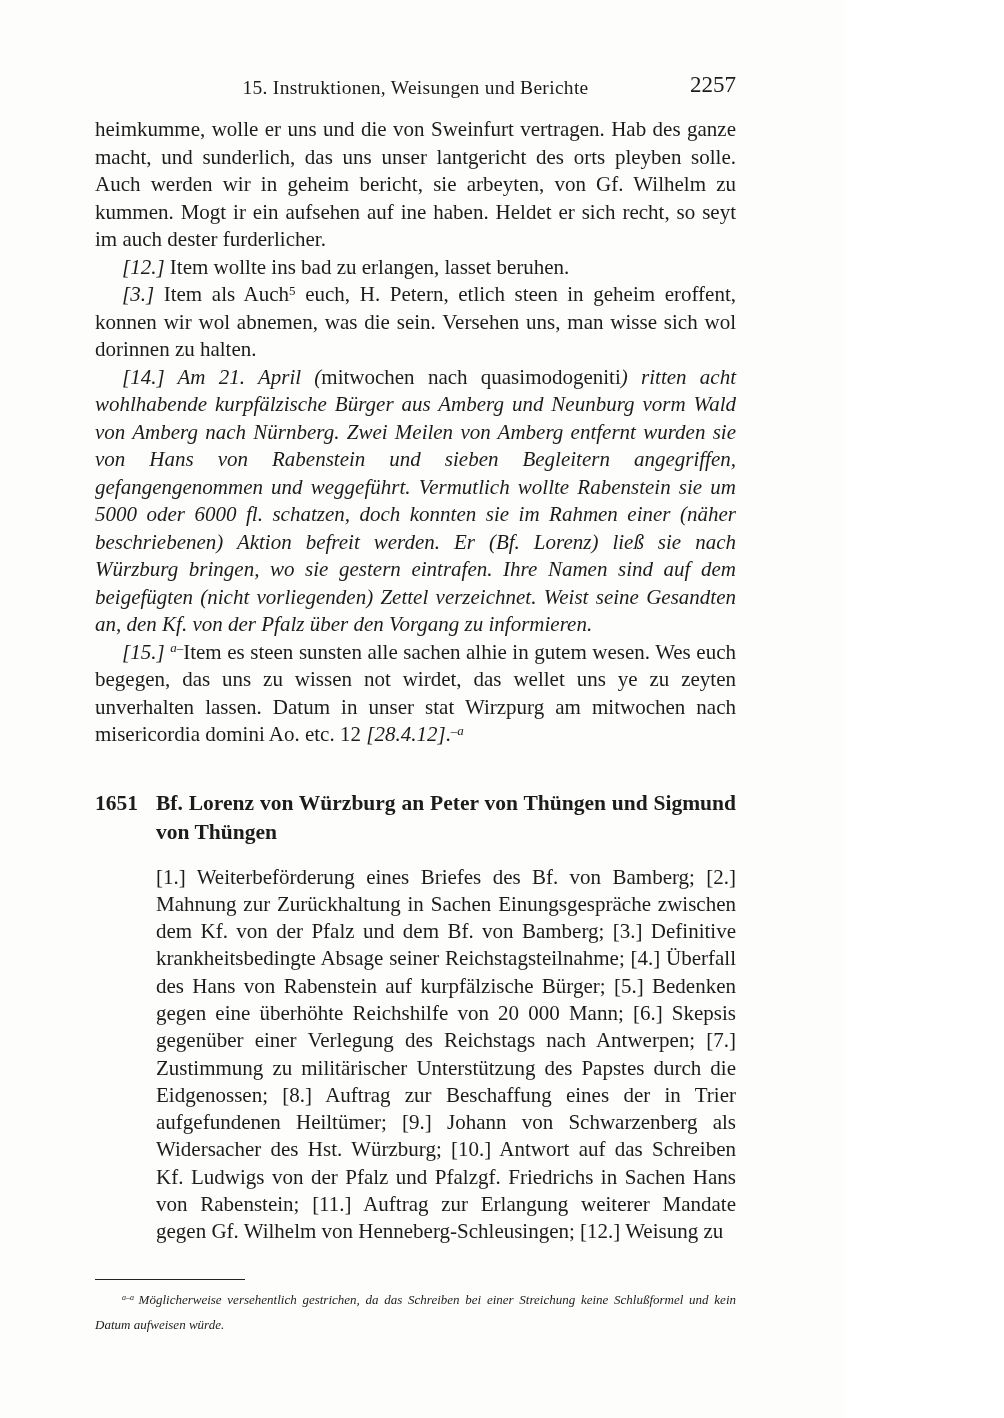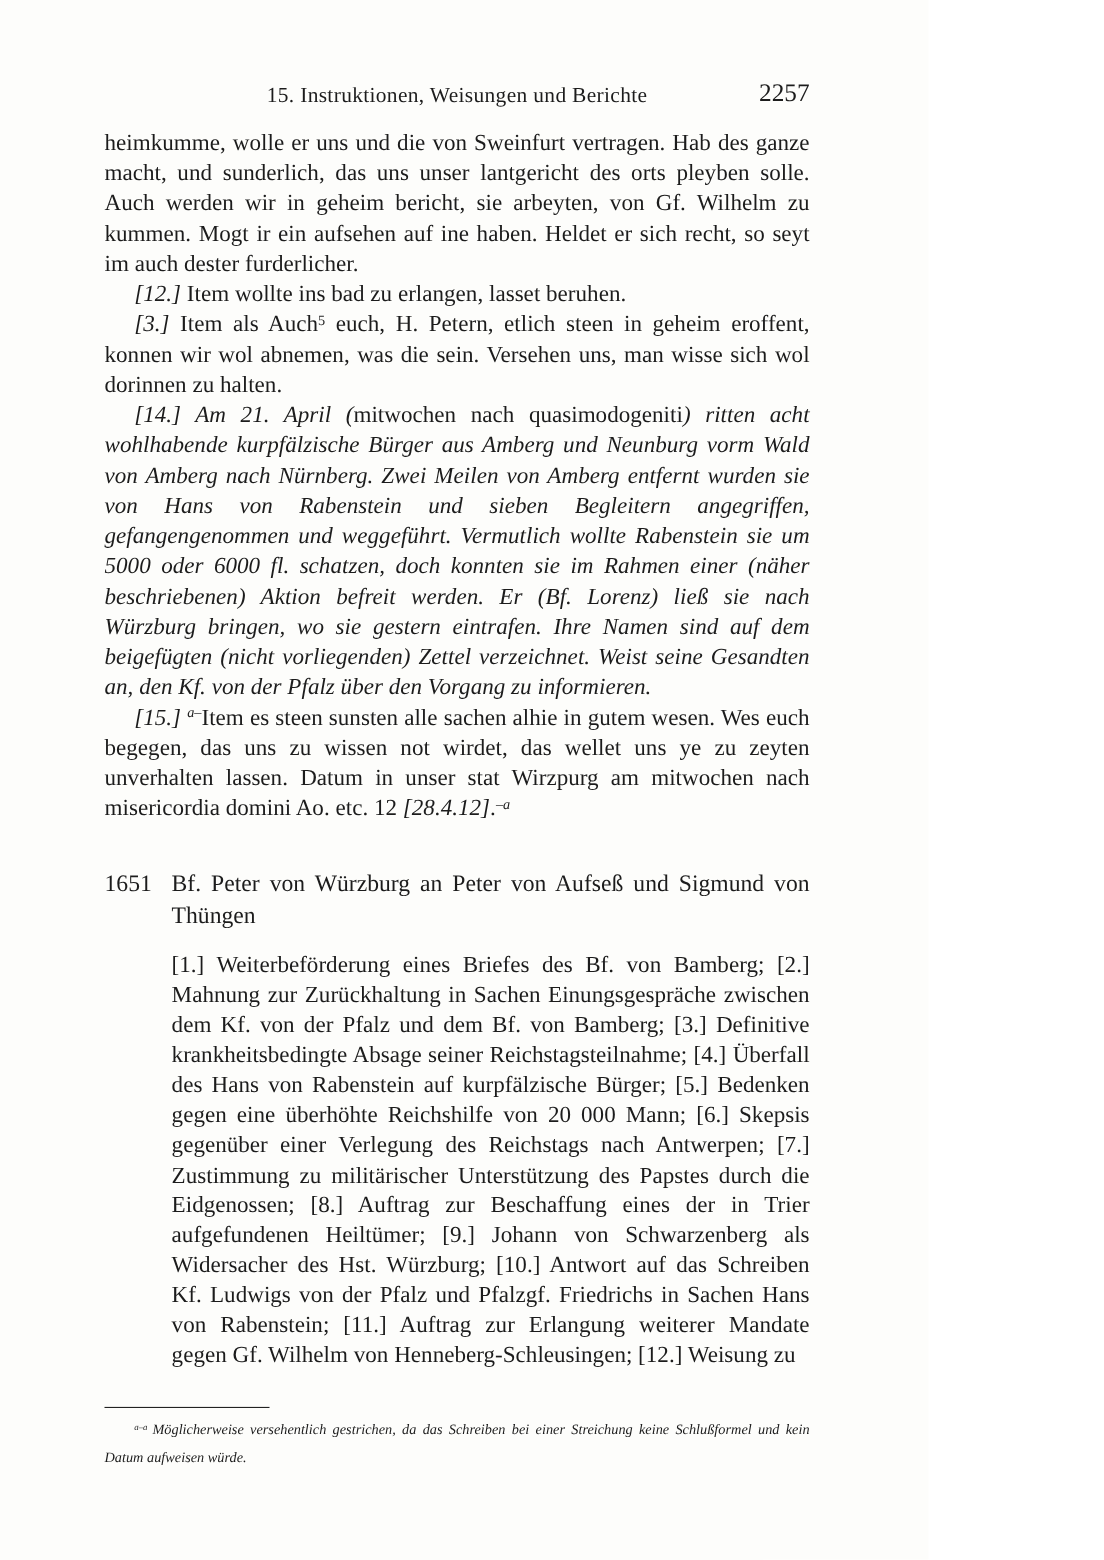--- a/index.html
+++ b/index.html
@@ -25,21 +25,21 @@
   }
   .page-num { position: absolute; right: 0; top: -3px; font-size: 23px; }
   .para { text-align: justify; hyphens: none; }
   .indent { text-indent: 27px; }
   .italic { font-style: italic; margin-top: 36px; }
   .sup { font-size: 0.62em; position: relative; top: -0.5em; line-height: 0; }
   .entry { margin-top: 40px; }
   .entry-heading {
     display: flex;
     font-size: 21.5px;
-    font-weight: normal;
+    font-weight: bold;
     line-height: 29.5px;
   }
   .entry-number { flex: 0 0 61px; }
   .entry-title { flex: 1; text-align: justify; }
   .entry-summary {
     margin-top: 16px;
     margin-left: 61px;
     text-align: justify;
     line-height: 27.3px;
   }
@@ -62,21 +62,21 @@
     <p class="para"><span>heimkumme, wolle er uns und die von Sweinfurt vertragen. Hab des ganze macht, und sunderlich, das uns unser lantgericht des orts pleyben solle. Auch werden wir in geheim bericht, sie arbeyten, von Gf. Wilhelm zu kummen. Mogt ir ein aufsehen auf ine haben. Heldet er sich recht, so seyt im auch dester furderlicher.</span></p>
     <p class="para indent"><span class="italic">[12.] </span><span>Item wollte ins bad zu erlangen, lasset beruhen.</span></p>
     <p class="para indent"><span class="italic">[3.] </span><span>Item als Auch</span><span class="sup">5</span><span> euch, H. Petern, etlich steen in geheim eroffent, konnen wir wol abnemen, was die sein. Versehen uns, man wisse sich wol dorinnen zu halten.</span></p>
     <p class="para indent"><span class="italic">[14.] Am 21. April (</span><span>mitwochen nach quasimodogeniti</span><span class="italic">) ritten acht wohlhabende kurpfälzische Bürger aus Amberg und Neunburg vorm Wald von Amberg nach Nürnberg. Zwei Meilen von Amberg entfernt wurden sie von Hans von Rabenstein und sieben Begleitern angegriffen, gefangengenommen und weggeführt. Vermutlich wollte Rabenstein sie um 5000 oder 6000 fl. schatzen, doch konnten sie im Rahmen einer (näher beschriebenen) Aktion befreit werden. Er (Bf. Lorenz) ließ sie nach Würzburg bringen, wo sie gestern eintrafen. Ihre Namen sind auf dem beigefügten (nicht vorliegenden) Zettel verzeichnet. Weist seine Gesandten an, den Kf. von der Pfalz über den Vorgang zu informieren.</span></p>
     <p class="para indent"><span class="italic">[15.] </span><span class="sup italic">a–</span><span>Item es steen sunsten alle sachen alhie in gutem wesen. Wes euch begegen, das uns zu wissen not wirdet, das wellet uns ye zu zeyten unverhalten lassen. Datum in unser stat Wirzpurg am mitwochen nach misericordia domini Ao. etc. 12 </span><span class="italic">[28.4.12]</span><span>.</span><span class="sup italic">–a</span></p>
   </main>
 
   <section class="entry">
     <h2 class="entry-heading">
       <span class="entry-number">1651</span>
-      <span class="entry-title">Bf. Peter von Würzburg an Peter von Aufseß und Sigmund von Thüngen</span>
+      <span class="entry-title">Bf. Lorenz von Würzburg an Peter von Thüngen und Sigmund von Thüngen</span>
     </h2>
     <p class="entry-summary">[1.] Weiterbeförderung eines Briefes des Bf. von Bamberg; [2.] Mahnung zur Zurückhaltung in Sachen Einungsgespräche zwischen dem Kf. von der Pfalz und dem Bf. von Bamberg; [3.] Definitive krankheitsbedingte Absage seiner Reichstagsteilnahme; [4.] Überfall des Hans von Rabenstein auf kurpfälzische Bürger; [5.] Bedenken gegen eine überhöhte Reichshilfe von 20 000 Mann; [6.] Skepsis gegenüber einer Verlegung des Reichstags nach Antwerpen; [7.] Zustimmung zu militärischer Unterstützung des Papstes durch die Eidgenossen; [8.] Auftrag zur Beschaffung eines der in Trier aufgefundenen Heiltümer; [9.] Johann von Schwarzenberg als Widersacher des Hst. Würzburg; [10.] Antwort auf das Schreiben Kf. Ludwigs von der Pfalz und Pfalzgf. Friedrichs in Sachen Hans von Rabenstein; [11.] Auftrag zur Erlangung weiterer Mandate gegen Gf. Wilhelm von Henneberg-Schleusingen; [12.] Weisung zu</p>
   </section>
 
   <footer class="footnotes">
     <div class="footnote-group">
       <div class="footnote-rule"></div>
       <p class="footnote"><span class="sup italic">a–a </span><span class="italic">Möglicherweise versehentlich gestrichen, da das Schreiben bei einer Streichung keine Schlußformel und kein Datum aufweisen würde.</span></p>
     </div>
   </footer>

